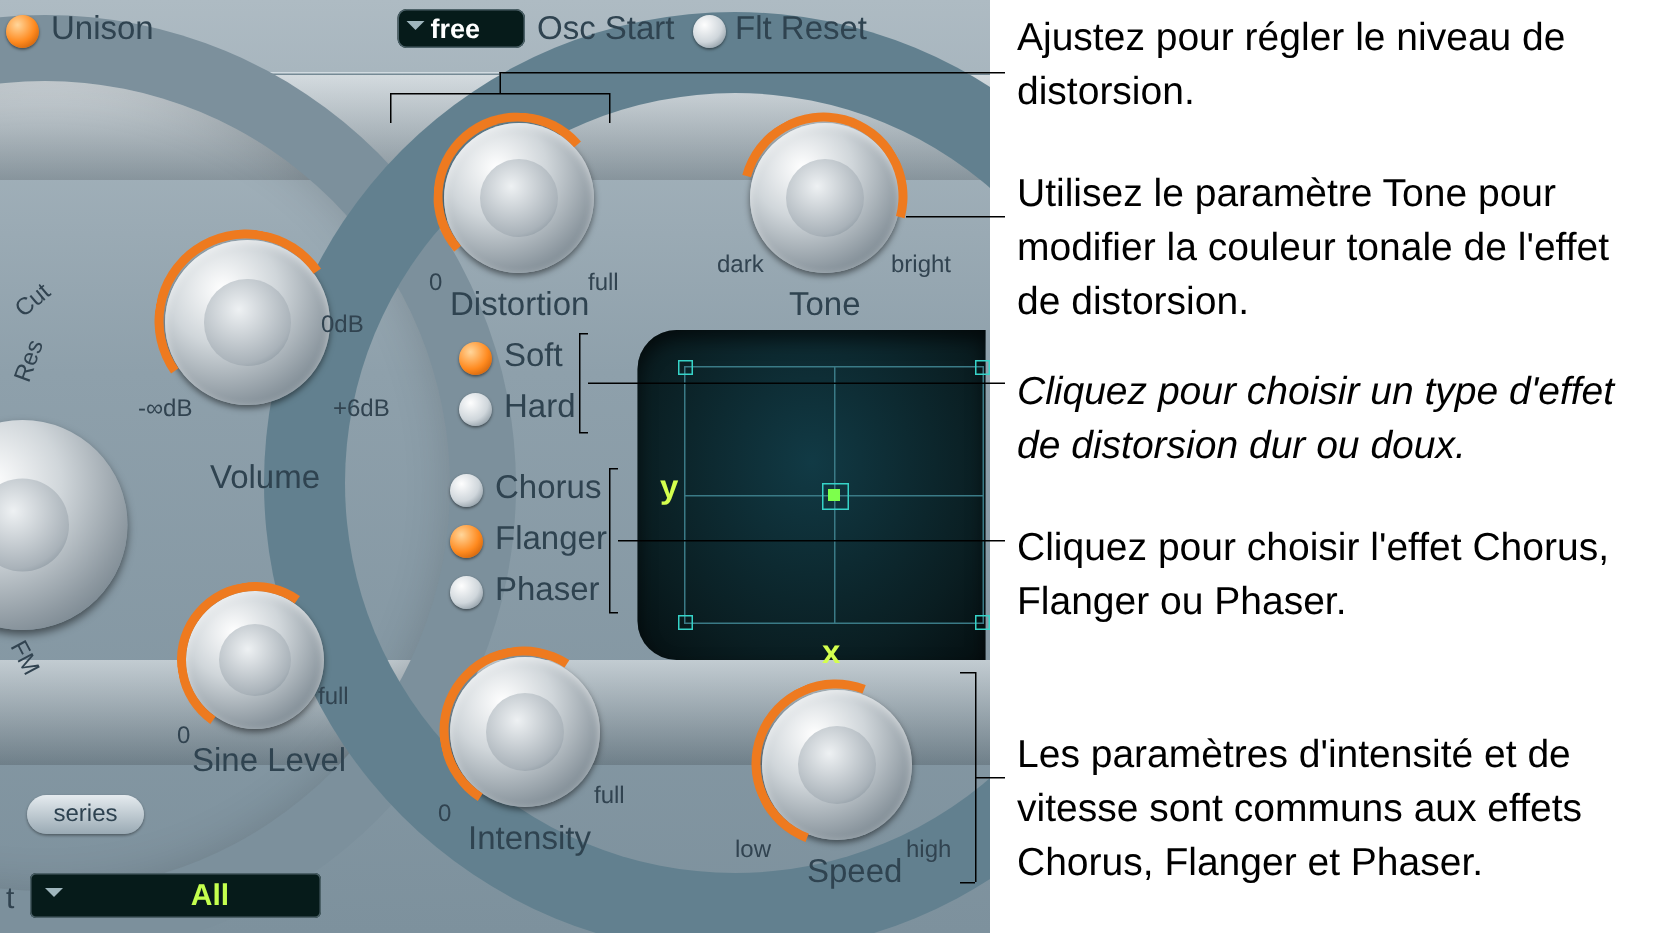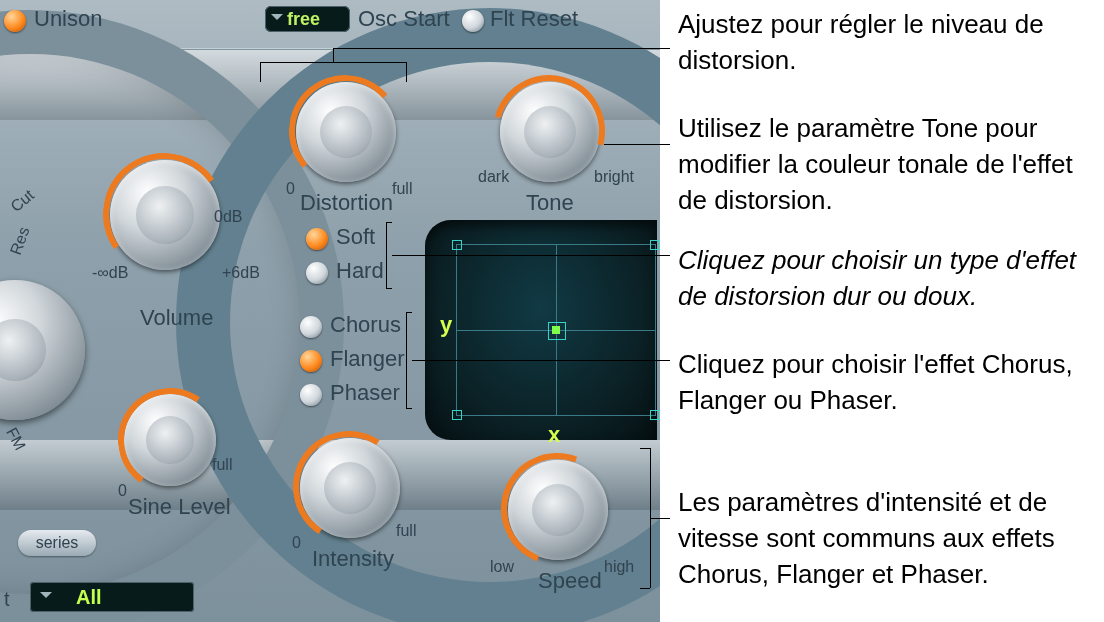--- a/index.html
+++ b/index.html
@@ -24,29 +24,29 @@
     background:radial-gradient(circle at 40% 35%,#eef1f3,#a9b2b9 70%,#6a7a85);}
   .arc{position:absolute;border:6px solid transparent;border-top-color:#ee7a1f;border-left-color:#ee7a1f;border-radius:50%;}
   
   .led{position:absolute;width:22px;height:22px;border-radius:50%;
     background:radial-gradient(circle at 35% 30%,#fefefe,#cfd6db 55%,#6b7b86);
     box-shadow:0 1px 2px rgba(0,0,0,.5);}
   .led.on{background:radial-gradient(circle at 35% 30%,#ffd69b,#ff8a1f 55%,#b34d00);}
   
   .dd{position:absolute;left:265px;top:6px;width:85px;height:26px;border-radius:6px;
     background:#061b1a;box-shadow:inset 0 0 0 1px #4c6168;}
-  .dd span{color:#bef264;font-size:18px;font-weight:600;padding-left:22px;line-height:26px;}
+  .dd span{color:#ffffff;font-size:18px;font-weight:600;padding-left:22px;line-height:26px;}
   .dd .tri{position:absolute;left:6px;top:8px;width:0;height:0;border:6px solid transparent;border-top-color:#9fb6bd;}
   
   .badge{position:absolute;left:18px;top:530px;width:78px;height:26px;border-radius:13px;
     background:linear-gradient(180deg,#e5ebef,#9aaab4);font-size:16px;color:#2e4250;text-align:center;line-height:26px;
     box-shadow:0 1px 2px rgba(0,0,0,.4);}
   
-  .bdd{position:absolute;left:30px;top:582px;width:164px;height:30px;border-radius:4px;
-    background:#061b1a;box-shadow:inset 0 0 0 1px #4c6168;}
+  .bdd{position:absolute;left:20px;top:582px;width:194px;height:30px;border-radius:4px;
+    background:#061b1a;box-shadow:inset 0 0 0 1px #4c6168;text-align:center;}
   .bdd .tri{position:absolute;left:10px;top:10px;width:0;height:0;border:6px solid transparent;border-top-color:#9fb6bd;}
   .bdd span{color:#c4ff4e;font-size:20px;font-weight:600;line-height:30px;padding-left:46px;}
   
   .xy{position:absolute;left:425px;top:220px;width:232px;height:220px;border-radius:26px 0 0 26px;
     background:radial-gradient(ellipse at 50% 40%,#113a45,#0a1e22 70%,#050f11);box-shadow:inset 0 6px 12px rgba(0,0,0,.6);}
   .grid{position:absolute;left:456px;top:244px;width:200px;height:172px;}
   .grid .h,.grid .v{position:absolute;background:#3a7a86;}
   .grid .h{height:1px;width:100%;}
   .grid .v{width:1px;height:100%;}
   .gcorner{position:absolute;width:8px;height:8px;border:1px solid #36d3c8;background:transparent;}

